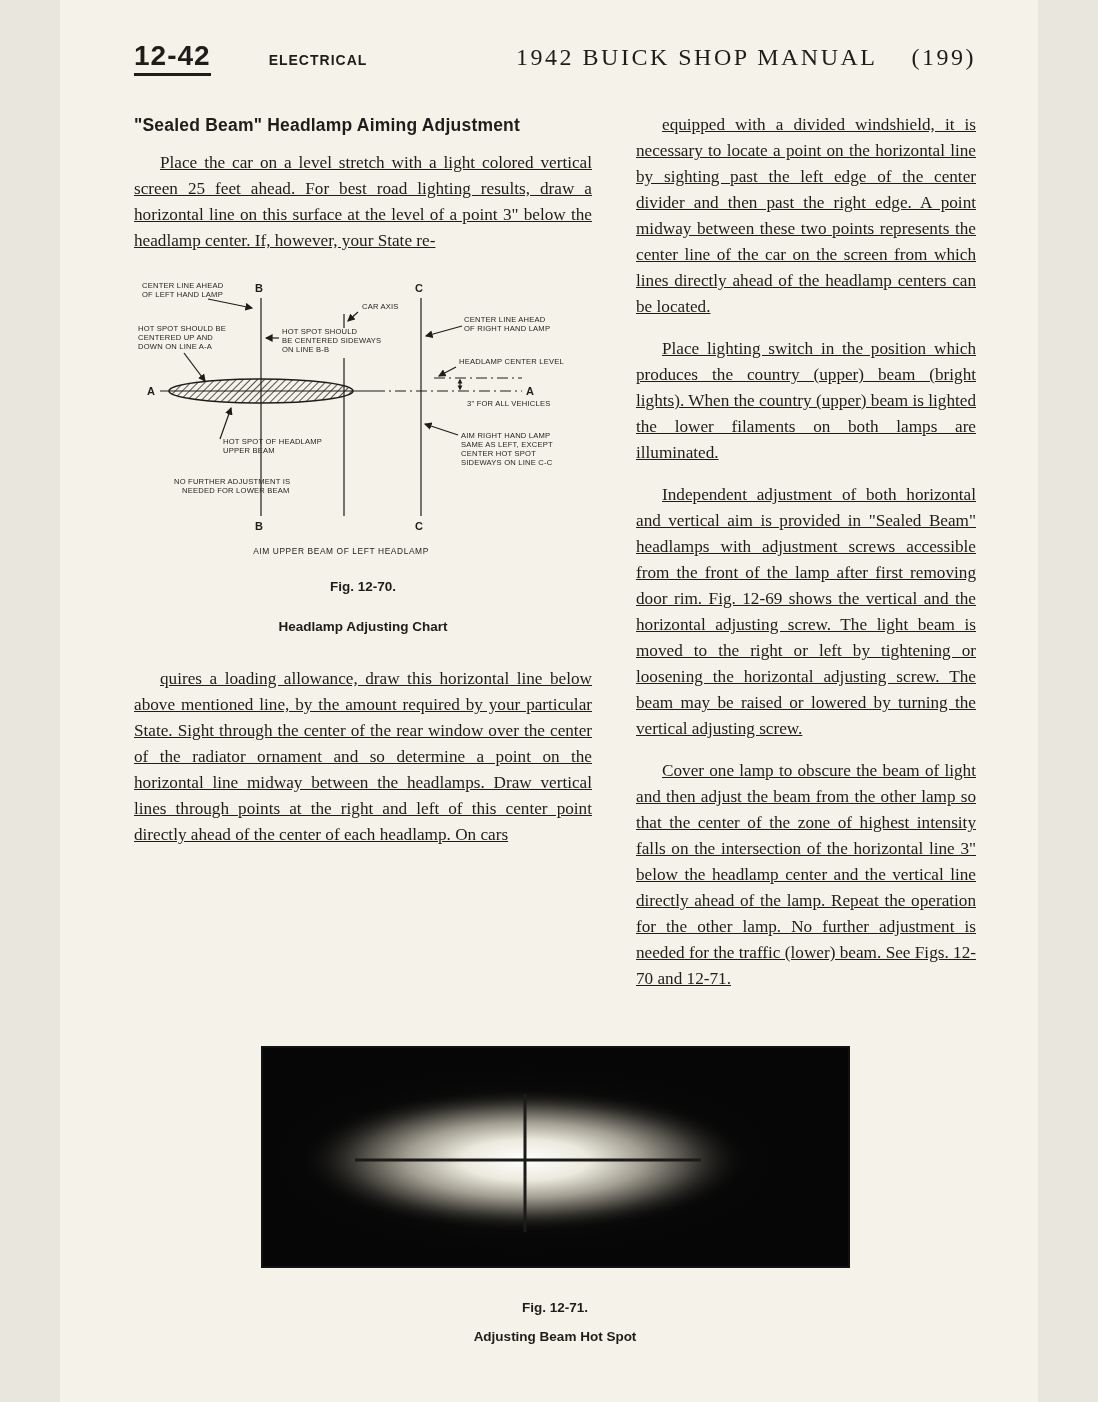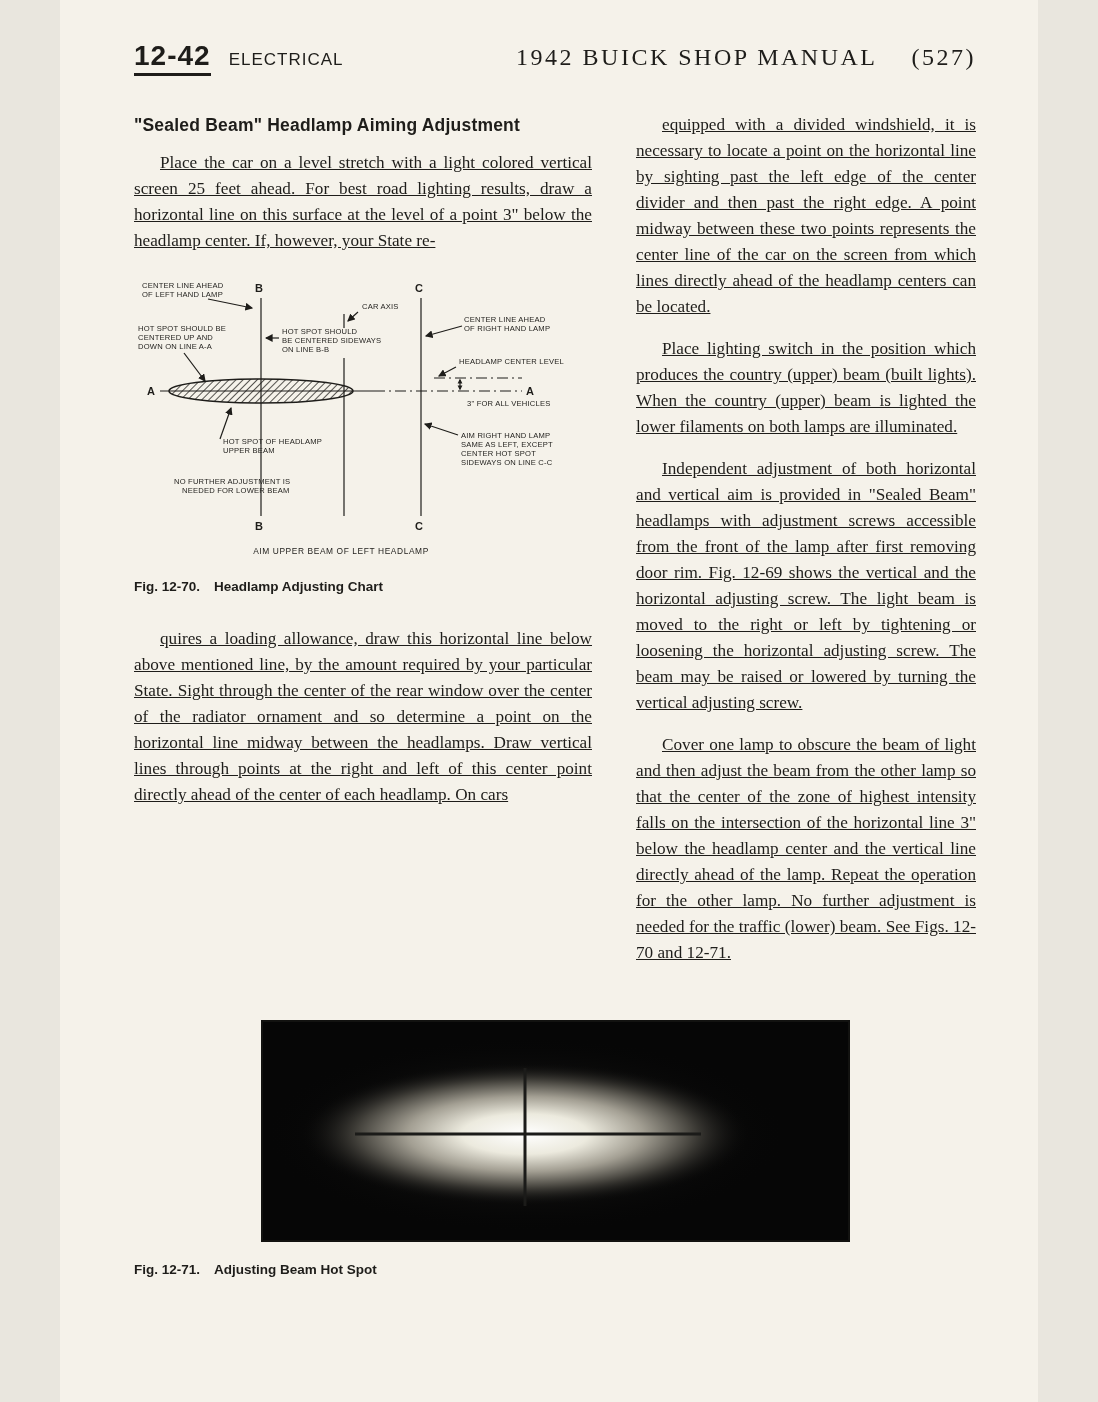--- a/index.html
+++ b/index.html
@@ -13,62 +13,63 @@
 
   
   .header { display: flex; justify-content: space-between; align-items: baseline; }
   .header-left { display: flex; align-items: baseline; gap: 18px; }
   .page-num {
     font-family: "Liberation Sans", sans-serif; font-weight: bold;
     font-size: 28px; line-height: 1; letter-spacing: 1px;
     border-bottom: 3px solid #1e1d1a; padding-bottom: 3px;
   }
   .section-name {
-    font-family: "Liberation Sans", sans-serif; font-weight: normal;
-    font-size: 17px; letter-spacing: 1px;
+    font-family: "Liberation Sans", sans-serif; font-weight: bold;
+    font-size: 14px; letter-spacing: 1px; margin-left: 40px;
   }
   .header-right { display: flex; gap: 34px; font-size: 24px; letter-spacing: 2.5px; }
 
   
   .columns { display: flex; gap: 44px; margin-top: 36px; }
   .col { width: 458px; text-align: justify; font-size: 17.2px; line-height: 26px; }
   .col p { margin: 0 0 16px; text-indent: 26px; text-decoration: underline; }
   .article-heading {
     font-family: "Liberation Sans", sans-serif; font-weight: bold;
     font-size: 17.5px; margin: 0 0 12px; text-align: left; letter-spacing: 0.2px;
   }
   .it { font-style: italic; }
 
   
   .fig { margin: 22px 0 6px; }
   .fig svg { display: block; margin: 0 auto; }
   .fig-caption {
-    display: flex; justify-content: flex-start; gap: 14px;
+    display: flex; justify-content: center; gap: 14px;
     font-family: "Liberation Sans", sans-serif; font-weight: bold;
     font-size: 13.5px; text-align: center; margin: 6px 0 26px;
     text-indent: 0;
+    flex-direction: column;
   }
 
   .photo-section { margin-top: 38px; }
   .photo-wrap { width: 589px; margin: 0 auto; border: 2px solid #121210; background: #060606; font-size: 0; }
-  .fig71-caption { margin-top: 20px; margin-bottom: 0; }
+  .fig71-caption { margin-top: 32px; margin-bottom: 0; }
 </style>
 </head>
 <body>
 
 <div class="page">
 
   <div class="header">
     <div class="header-left">
       <span class="page-num">12-42</span>
       <span class="section-name">ELECTRICAL</span>
     </div>
     <div class="header-right">
       <span>1942 BUICK SHOP MANUAL</span>
-      <span>(527)</span>
+      <span>(199)</span>
     </div>
   </div>
 
   <div class="columns">
 
     <div class="col">
       <h2 class="article-heading">"Sealed Beam" Headlamp Aiming Adjustment</h2>
 
 
       <p>Place the car on a level stretch with a light colored vertical screen 25 feet ahead. For best road lighting results, draw a horizontal line on this surface at the level of a point 3" below the headlamp center. If, however, your State re-</p>
@@ -153,21 +154,21 @@
           <span>Fig. 12-70.</span>
           <span>Headlamp Adjusting Chart</span>
         </div>
       </div>
 
       <p>quires a loading allowance, draw this horizontal line below above mentioned line, by the amount required by your particular State. Sight through the center of the rear window over the center of the radiator ornament and so determine a point on the horizontal line midway between the headlamps. Draw vertical lines through points at the right and left of this center point directly ahead of the center of each headlamp. On cars</p>
     </div>
 
     <div class="col">
       <p>equipped with a divided windshield, it is necessary to locate a point on the horizontal line by sighting past the left edge of the center divider and then past the right edge. A point midway between these two points represents the center line of the car on the screen from which lines directly ahead of the headlamp centers can be located.</p>
-      <p>Place lighting switch in the position which produces the country (upper) beam (built lights). When the country (upper) beam is lighted the lower filaments on both lamps are illuminated.</p>
+      <p>Place lighting switch in the position which produces the country (upper) beam (bright lights). When the country (upper) beam is lighted the lower filaments on both lamps are illuminated.</p>
       <p>Independent adjustment of both horizontal and vertical aim is provided in "Sealed Beam" headlamps with adjustment screws accessible from the front of the lamp after first removing door rim. Fig. 12-69 shows the vertical and the horizontal adjusting screw. The light beam is moved to the right or left by tightening or loosening the horizontal adjusting screw. The beam may be raised or lowered by turning the vertical adjusting screw.</p>
       <p>Cover one lamp to obscure the beam of light and then adjust the beam from the other lamp so that the center of the zone of highest intensity falls on the intersection of the horizontal line 3" below the headlamp center and the vertical line directly ahead of the lamp. Repeat the operation for the other lamp. No further adjustment is needed for the traffic (lower) beam. See Figs. 12-70 and 12-71.</p>
     </div>
   </div>
 
   <div class="fig photo-section">
     <div class="photo-wrap">
       <svg width="585" height="218" viewBox="0 0 585 218">
         <defs>
           <radialGradient id="hsGrad" cx="50%" cy="50%" r="50%">

